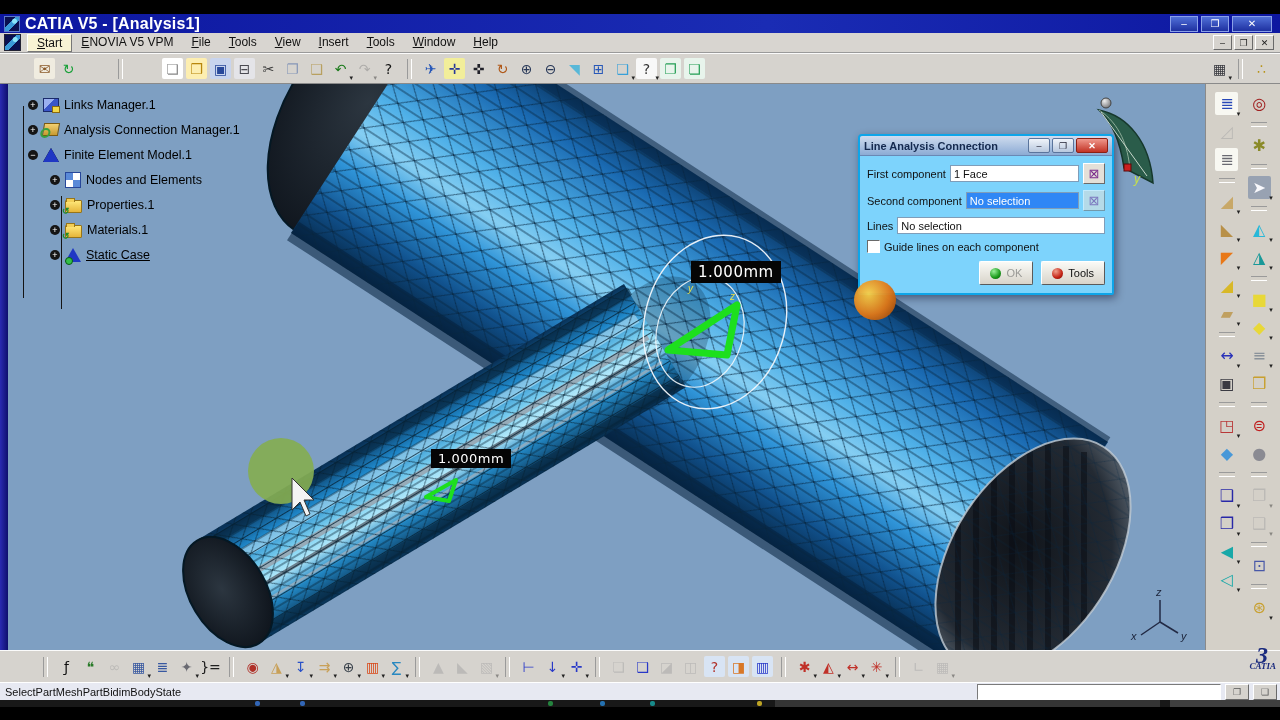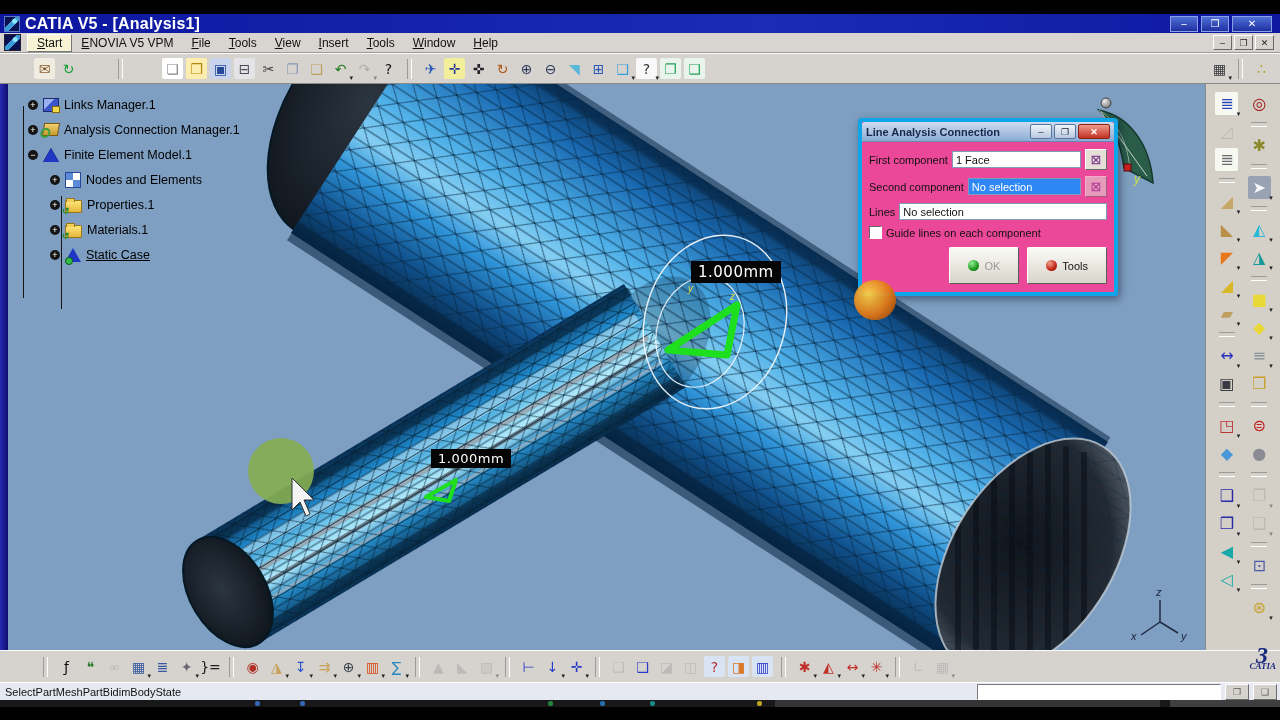--- a/index.html
+++ b/index.html
@@ -84,41 +84,41 @@
   .tlabel.und{text-decoration:underline}
 
   
   .right-panel{right:0;top:84px;width:75px;height:566px;background:#d4d0c8;border-left:1px solid #8a8a8a;
     box-sizing:border-box;display:flex;justify-content:space-evenly;padding-top:8px;z-index:2}
   .tb-v{display:flex;flex-direction:column;align-items:center;gap:5px}
   .tb-v .tsep{width:16px;height:3px;margin:2px 0;border-top:1px solid #9a9a9a;border-bottom:1px solid #fff}
   .tb-v .tbi{width:23px;height:23px;font-size:16px}
 
   
-  .dialog{left:858px;top:118px;width:252px;z-index:10;position:absolute;background:#ec4899;
-    border:4px solid #0ea5e9;border-radius:4px 4px 2px 2px;box-shadow:2px 3px 8px rgba(0,0,30,.45)}
+  .dialog{left:858px;top:134px;width:252px;z-index:10;position:absolute;background:#7dd3fc;
+    border:2px solid #0ea5e9;border-radius:4px 4px 2px 2px;box-shadow:2px 3px 8px rgba(0,0,30,.45)}
   .dlg-title{height:19px;border-radius:3px 3px 0 0;display:flex;align-items:center;padding:0 4px;
     background:linear-gradient(#cfdcef,#8cabd4);border-bottom:1px solid #6a88b4}
   .dlg-title-text{font-size:11px;font-weight:bold;color:#14294e;flex:1;white-space:nowrap}
   .dbtn{height:13px;display:flex;align-items:center;justify-content:center;font-size:9px;margin-left:2px;
     border-radius:2px;border:1px solid #5a749c;color:#223;background:linear-gradient(#f0f4fa,#b8c8de);width:20px}
   .dbtn.close{width:30px;background:linear-gradient(#f0988c,#c23325);color:#fff;border-color:#8c2014;font-weight:bold}
   .dlg-body{padding:7px 7px 8px 7px}
   .drow{display:flex;align-items:center;margin-bottom:6px;gap:4px}
   .drow label{font-size:11px;color:#111;white-space:nowrap}
   .dtb{height:15px;font-size:11px;font-family:"Liberation Sans",sans-serif;border:1px solid #7f9db9;
     background:#fff;color:#111;padding:0 3px;box-sizing:content-box}
   .grow{flex:1;min-width:0}
   .dtb.sel-blue{background:#2f87f5;color:#fff}
   .picker{width:20px;height:19px;flex:none;display:flex;align-items:center;justify-content:center;font-size:13px;
     color:#7a2a8a;background:#e4e0d8;border:1px solid;border-color:#fff #6a6a6a #6a6a6a #fff}
   .picker[data-disabled="1"]{opacity:.55}
   .cb{width:11px;height:11px;background:#fff;border:1px solid;border-color:#6a6a6a #fff #fff #6a6a6a;flex:none}
   .dlg-buttons{display:flex;justify-content:flex-end;gap:8px;margin-top:8px}
-  .btn95{height:37px;display:flex;align-items:center;justify-content:center;gap:5px;padding:0 18px;
+  .btn95{height:24px;display:flex;align-items:center;justify-content:center;gap:5px;padding:0 10px;
     background:linear-gradient(#fafaf6,#d8d4ca);border:1px solid;border-color:#fff #5a5a5a #5a5a5a #fff;
     border-radius:2px;font-size:11px;font-family:"Liberation Sans",sans-serif;cursor:default}
   .ball{width:11px;height:11px;border-radius:50%;display:inline-block}
   .ball.green{background:radial-gradient(circle at 35% 30%,#9af09a,#1a9a1a 60%,#0a520a)}
   .ball.red{background:radial-gradient(circle at 35% 30%,#f0a08c,#c42315 60%,#6a0a04)}
   .btn-label.ok{color:#9a9a96}
   .btn-label.cancel{color:#101010}
   .orange-blob{left:854px;top:280px;width:42px;height:40px;border-radius:50%;z-index:11;opacity:.95;
     background:radial-gradient(circle at 35% 35%,#f8d048,#e07818 55%,#a04808 90%,#5a6a9a)}
 
@@ -152,21 +152,21 @@
   <span class="title-text">CATIA V5 - [Analysis1]</span>
   <span class="win-controls">
     <span class="wbtn">–</span>
     <span class="wbtn">❐</span>
     <span class="wbtn close">✕</span>
   </span>
 </div>
 
 <div class="abs menubar">
   <span class="menu-logo"></span>
-  <span style="display:flex;align-items:center">
+  <span style="display:flex;">
 
   <span class="menu-item active">Start</span>
       <span class="menu-item">ENOVIA V5 VPM</span>
       <span class="menu-item">File</span>
       <span class="menu-item">Tools</span>
       <span class="menu-item">View</span>
       <span class="menu-item">Insert</span>
       <span class="menu-item">Tools</span>
       <span class="menu-item">Window</span>
       <span class="menu-item">Help</span>

